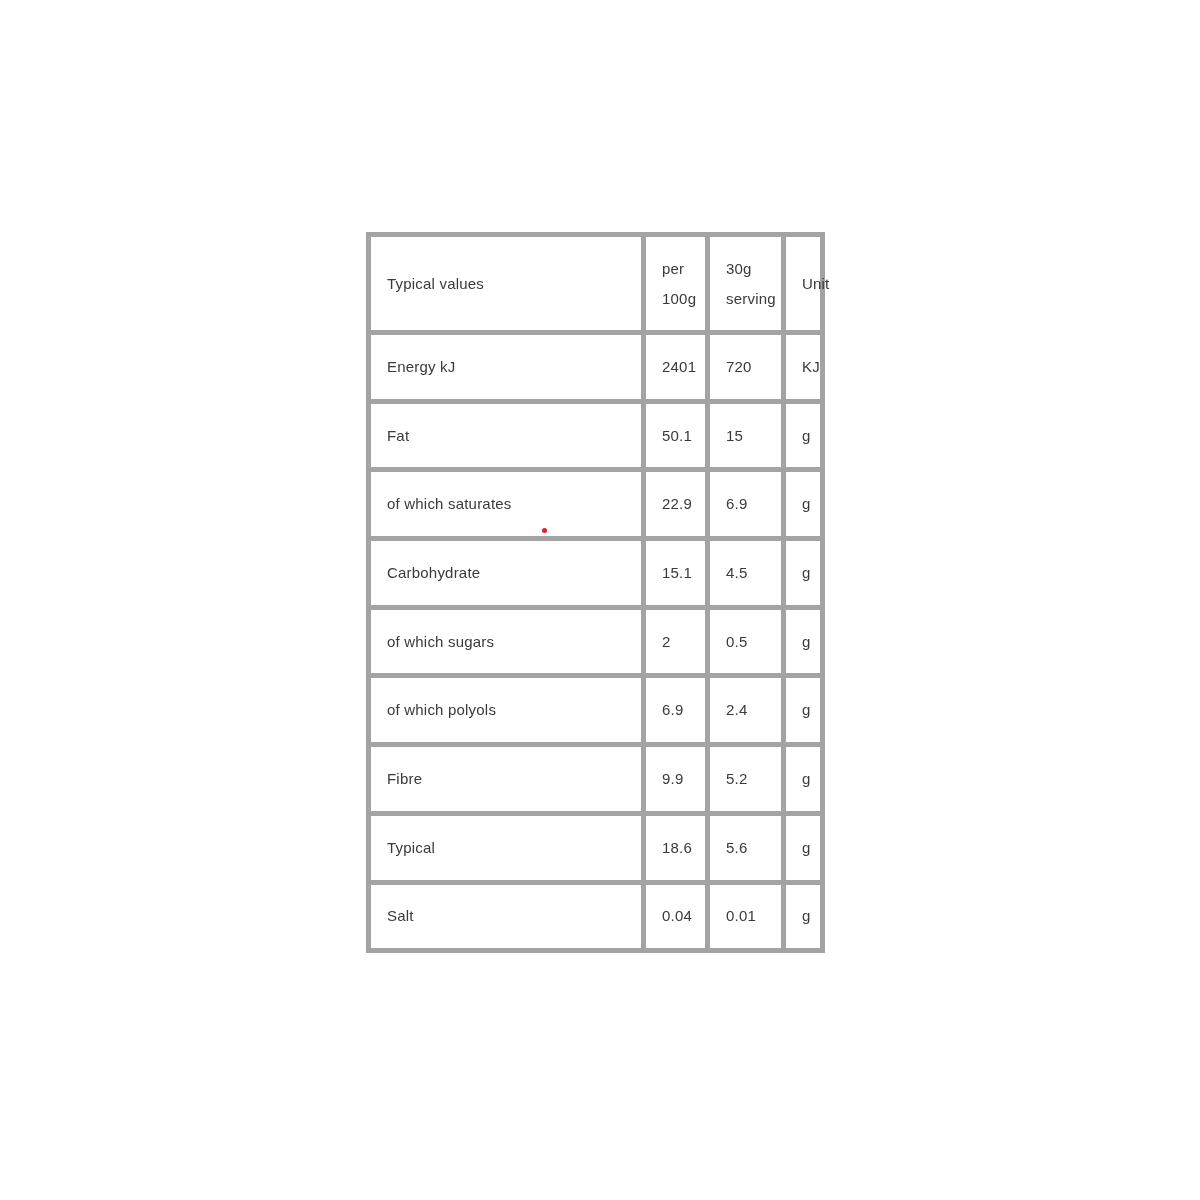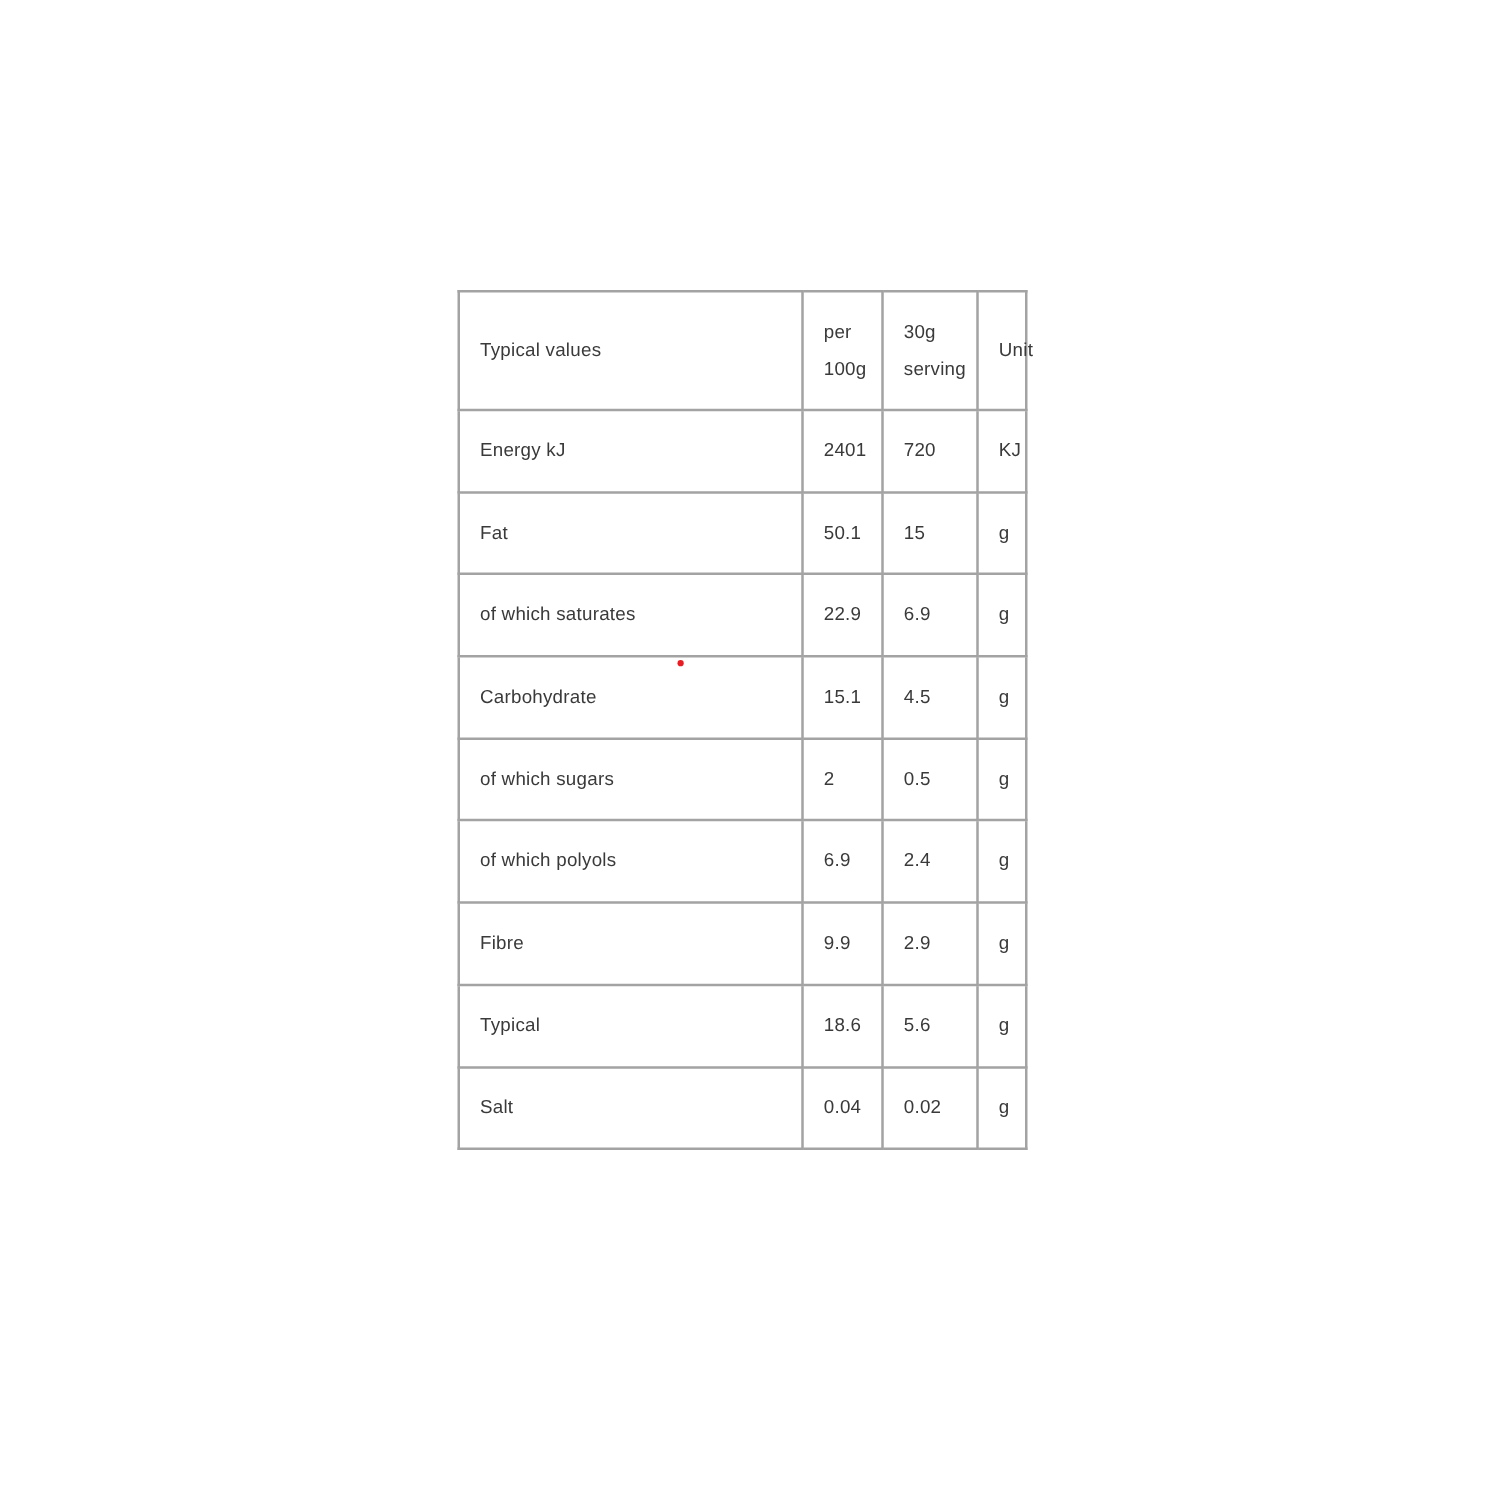--- a/index.html
+++ b/index.html
@@ -23,21 +23,21 @@
     top: 232px;
     width: 454px;
     border-collapse: collapse;
     table-layout: fixed;
     font-size: 15px;
     letter-spacing: 0.2px;
     color: #3a3a3a;
   }
   table.nutrition th,
   table.nutrition td {
-    border: 2px solid #a3a3a3;
+    border: 5px solid #a3a3a3;
     padding: 0 0 0 16px;
     text-align: left;
     vertical-align: middle;
     font-weight: normal;
     background: #ffffff;
     overflow: visible;
     white-space: normal;
   }
   table.nutrition thead th {
     height: 93px;
@@ -116,33 +116,33 @@
       </tr>
       <tr>
         <td class="indent-label">of which polyols</td>
         <td>6.9</td>
         <td>2.4</td>
         <td>g</td>
       </tr>
       <tr>
         <td>Fibre</td>
         <td>9.9</td>
-        <td>2.9</td>
+        <td>5.2</td>
         <td>g</td>
       </tr>
       <tr>
         <td>Typical</td>
         <td>18.6</td>
         <td>5.6</td>
         <td>g</td>
       </tr>
       <tr>
         <td>Salt</td>
         <td>0.04</td>
-        <td>0.02</td>
+        <td>0.01</td>
         <td>g</td>
       </tr>
     </tbody>
   </table>
 
   <div class="click-dot" style="background: rgb(233, 28, 35);"></div>
 
 </div>
 
 </body></html>

